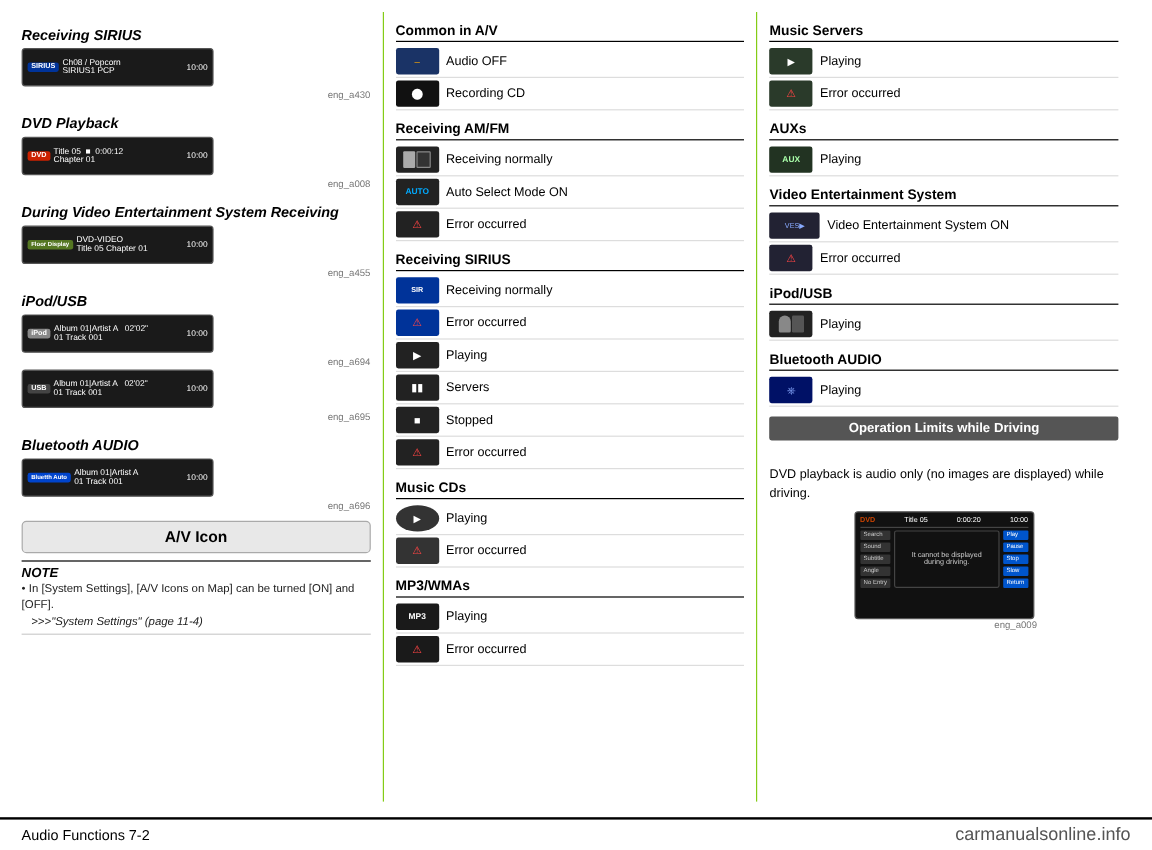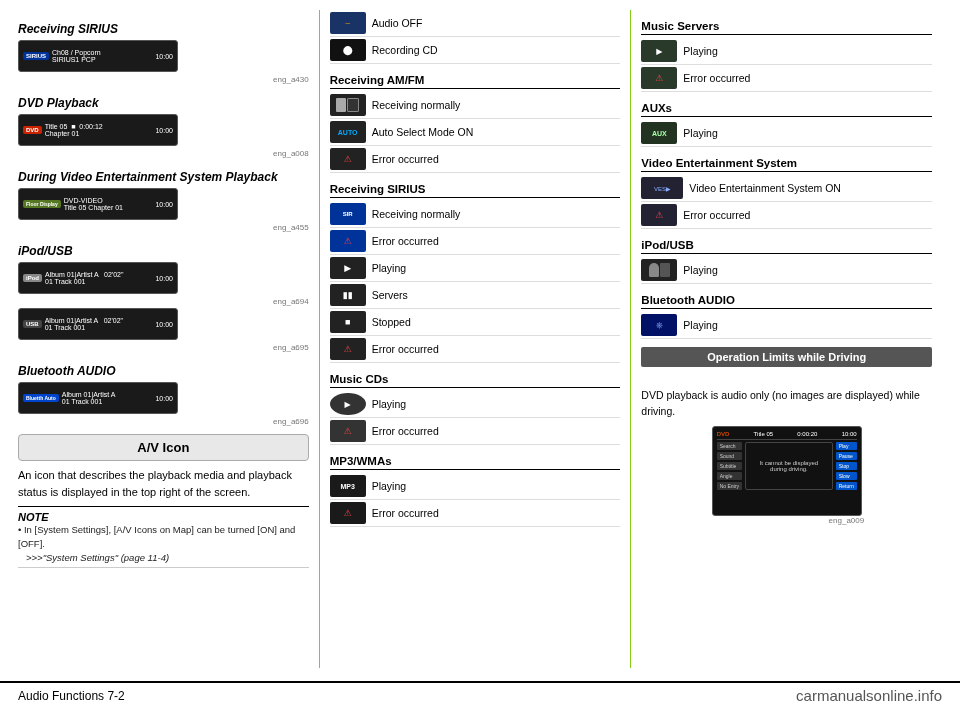--- a/index.html
+++ b/index.html
@@ -265,21 +265,21 @@
       <span class="eng-label">eng_a430</span>
 
       <div class="section-title">DVD Playback</div>
       <div class="screen-img">
         <span class="screen-logo screen-logo-dvd" style="font-size:6px;">DVD</span>
         <span class="screen-label">Title 05 &nbsp;■&nbsp; 0:00:12<br>Chapter 01</span>
         <span class="screen-time">10:00</span>
       </div>
       <span class="eng-label">eng_a008</span>
 
-      <div class="section-title">During Video Entertainment System Playback</div>
+      <div class="section-title">During Video Entertainment System Receiving</div>
       <div class="screen-img">
         <span class="screen-logo" style="background:#557722; font-size:5px;">Floor Display</span>
         <span class="screen-label">DVD-VIDEO<br>Title 05  Chapter 01</span>
         <span class="screen-time">10:00</span>
       </div>
       <span class="eng-label">eng_a455</span>
 
       <div class="section-title">iPod/USB</div>
       <div class="screen-img">
         <span class="screen-logo screen-logo-ipod" style="font-size:6px;">iPod</span>
@@ -298,30 +298,30 @@
       <div class="screen-img">
         <span class="screen-logo screen-logo-bt" style="font-size:5px;">Bluetth Auto</span>
         <span class="screen-label">Album 01|Artist A<br>01 Track  001</span>
         <span class="screen-time">10:00</span>
       </div>
       <span class="eng-label">eng_a696</span>
 
       <div class="av-icon-box">
         <span>A/V Icon</span>
       </div>
-      <div class="av-icon-text">An icon that describes the playback media and playback status is displayed in the top right of the screen.</div>
       <div class="note-box">
         <div class="note-title">NOTE</div>
         <div class="note-text">• <span>In [System Settings], [A/V Icons on Map] can be turned [ON] and [OFF].</span></div>
         <div class="note-indent note-link">&gt;&gt;&gt;"System Settings" (page 11-4)</div>
       </div>
     </div>
 
     <div class="col">
 
+      <div class="section-title-sm">Common in A/V</div>
       <div class="icon-row">
         <div class="icon-cell" style="background:#1a3366;">
           <span class="icon-symbol" style="font-size:9px; color:#ffaa00;">⎯</span>
         </div>
         <span class="icon-desc">Audio OFF</span>
       </div>
       <div class="icon-row">
         <div class="icon-cell" style="background:#111;">
           <span class="icon-symbol" style="font-size:9px;">⬤</span>
         </div>

